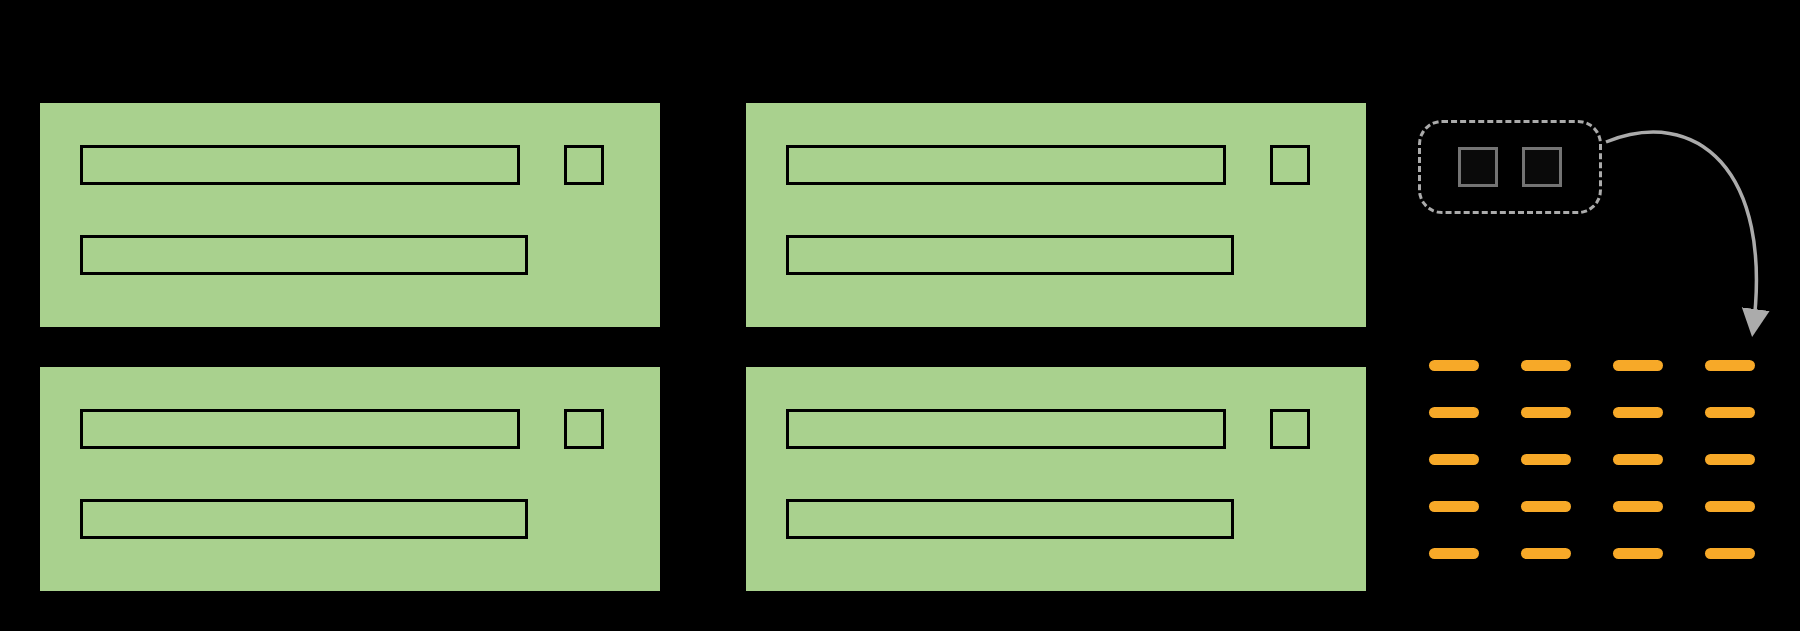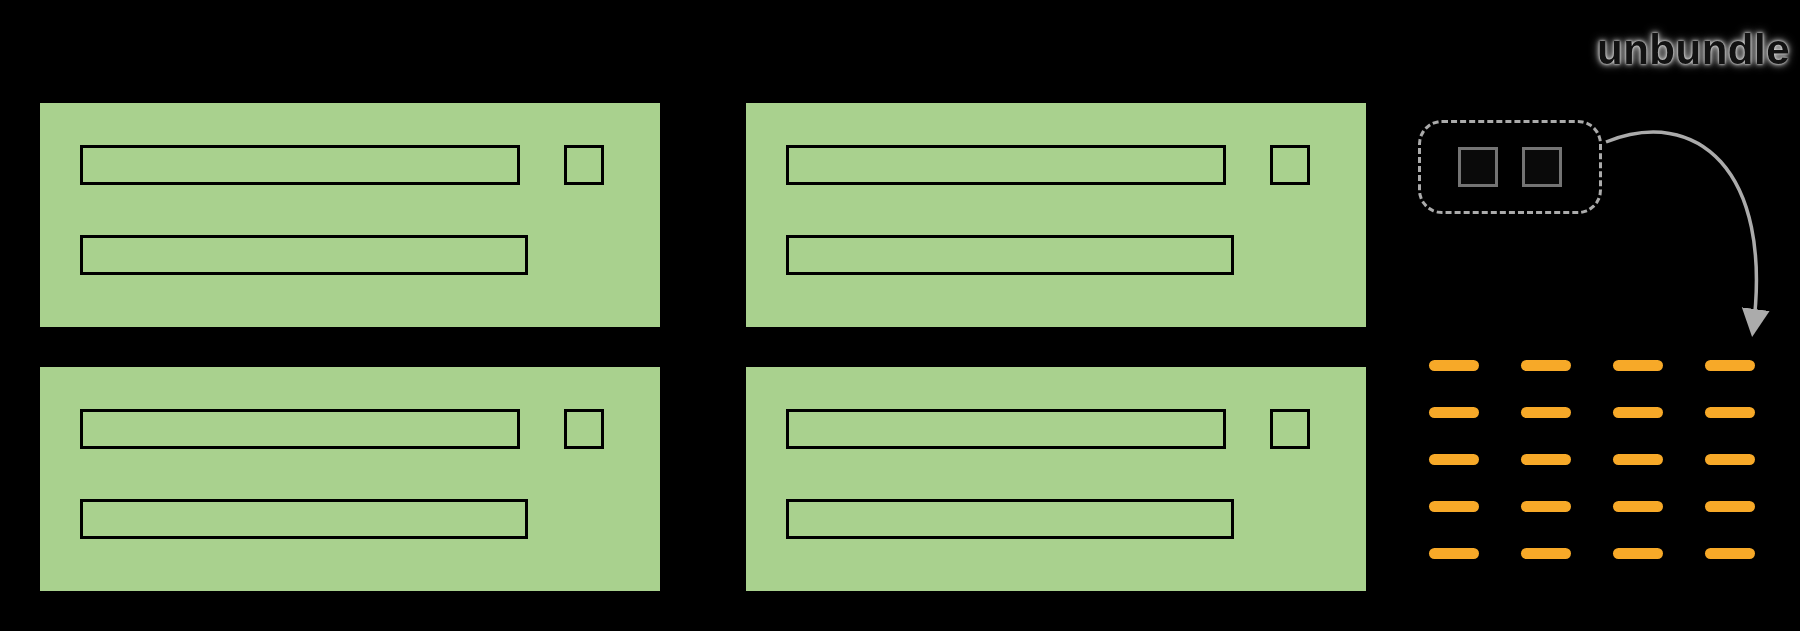--- a/index.html
+++ b/index.html
@@ -133,21 +133,20 @@
     <div class="bar bar1"></div>
     <div class="chk"></div>
     <div class="bar bar2"></div>
   </div>
   <div class="panel" id="p4">
     <div class="bar bar1"></div>
     <div class="chk"></div>
     <div class="bar bar2"></div>
   </div>
 
-  <div class="unbundle-label">unbundle</div>
 
   <div class="bundle">
       <div class="sq"></div>
       <div class="sq"></div>
     </div>
 
   <svg class="arrow" viewBox="0 0 1800 631" xmlns="http://www.w3.org/2000/svg">
     <defs>
       <marker id="ah" markerWidth="10" markerHeight="10" refX="6" refY="4" orient="auto">
         <path d="M0,0 L8,4 L0,8 z" style="fill: var(--gray, #8a8a8a);"></path>

